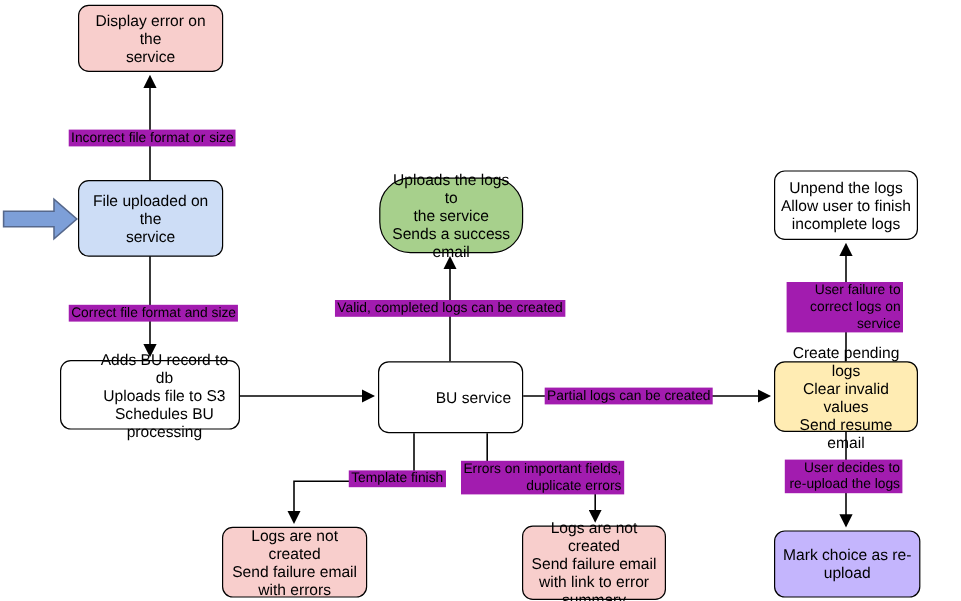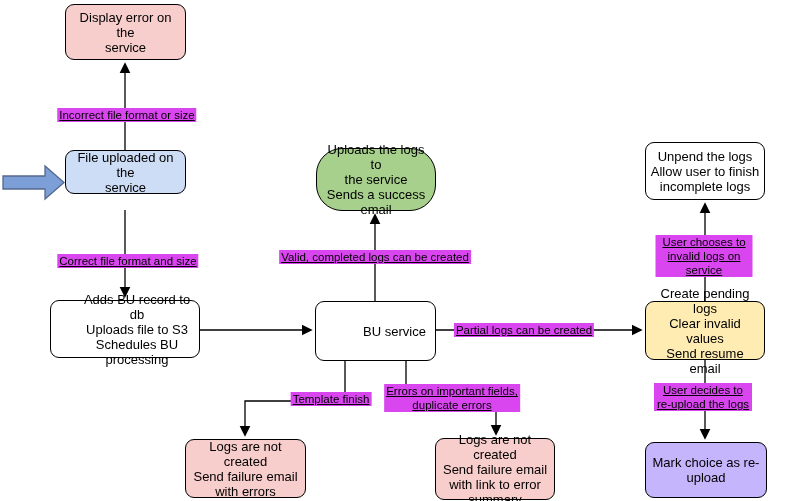--- a/index.html
+++ b/index.html
@@ -40,28 +40,27 @@
     line-height: 15px;
     color: #000000;
     padding: 2px 4px;
   }
   .node-label {
     white-space: pre-line;
   }
   .edge-label {
     position: absolute;
     transform: translate(-50%, -50%);
-    background: #d946ef;
+    background: #a21caf;
     font-size: 11.5px;
     line-height: 14px;
     color: #000000;
-    text-align: center;
+    text-align: right;
     white-space: pre-line;
     padding: 0 2px;
-    text-decoration: underline;
   }
 </style>
 </head>
 <body>
 
 <div id="canvas">
 
   <svg id="edges-svg" viewBox="0 0 801 501">
     <defs>
       <marker id="arrow" viewBox="0 0 10 10" refX="8.5" refY="5" markerWidth="8.5" markerHeight="8.5" orient="auto-start-reverse">
@@ -80,21 +79,21 @@
     <path d="M406,361 L406,390 L496,390 L496,434" marker-end="url(#arrow)"></path>
     <path d="M705,301 L705,204" marker-end="url(#arrow)"></path>
     <path d="M705,360 L705,438" marker-end="url(#arrow)"></path>
   </svg>
 
   <div class="node" style="left: 65px; top: 4px; width: 121px; height: 56px; background: rgb(248, 206, 204);">
     <span class="node-label">Display error on the
 service</span>
   </div>
 
-  <div class="node" style="left: 65px; top: 150px; width: 121px; height: 44px; background: rgb(205, 221, 246);">
+  <div class="node" style="left: 65px; top: 150px; width: 121px; height: 64px; background: rgb(205, 221, 246);">
     <span class="node-label">File uploaded on the
 service</span>
   </div>
 
   <div class="node" style="left: 50px; top: 300px; width: 150px; height: 58px; background: rgb(255, 255, 255); padding-left: 28px;">
     <span class="node-label">Adds BU record to db
 Uploads file to S3
 Schedules BU processing</span>
   </div>
 
@@ -139,16 +138,16 @@
 upload</span>
   </div>
 
   <div class="edge-label" style="left:127px; top:115px">Incorrect file format or size</div>
   <div class="edge-label" style="left:128px; top:261px">Correct file format and size</div>
   <div class="edge-label" style="left:375px; top:257px">Valid, completed logs can be created</div>
   <div class="edge-label" style="left:524px; top:330px">Partial logs can be created</div>
   <div class="edge-label" style="left:331px; top:399px">Template finish</div>
   <div class="edge-label" style="left:452px; top:398px">Errors on important fields,
 duplicate errors</div>
-  <div class="edge-label" style="left:704px; top:256px">User chooses to invalid logs on service</div>
+  <div class="edge-label" style="left:704px; top:256px">User failure to correct logs on service</div>
   <div class="edge-label" style="left:703px; top:397px">User decides to re-upload the logs</div>
 
 </div>
 
 </body></html>

